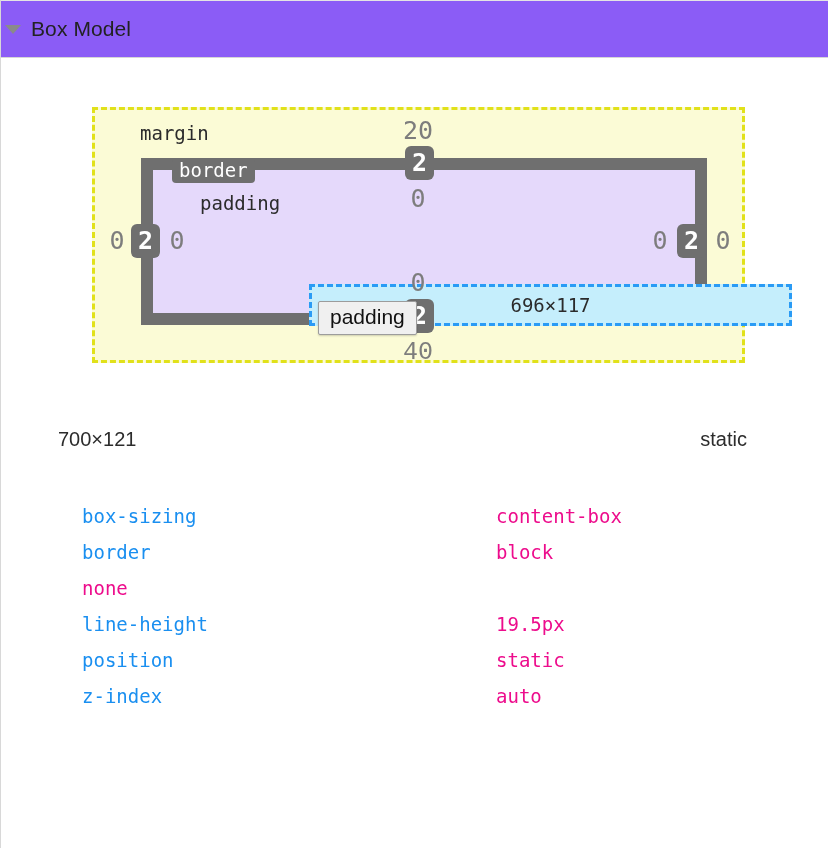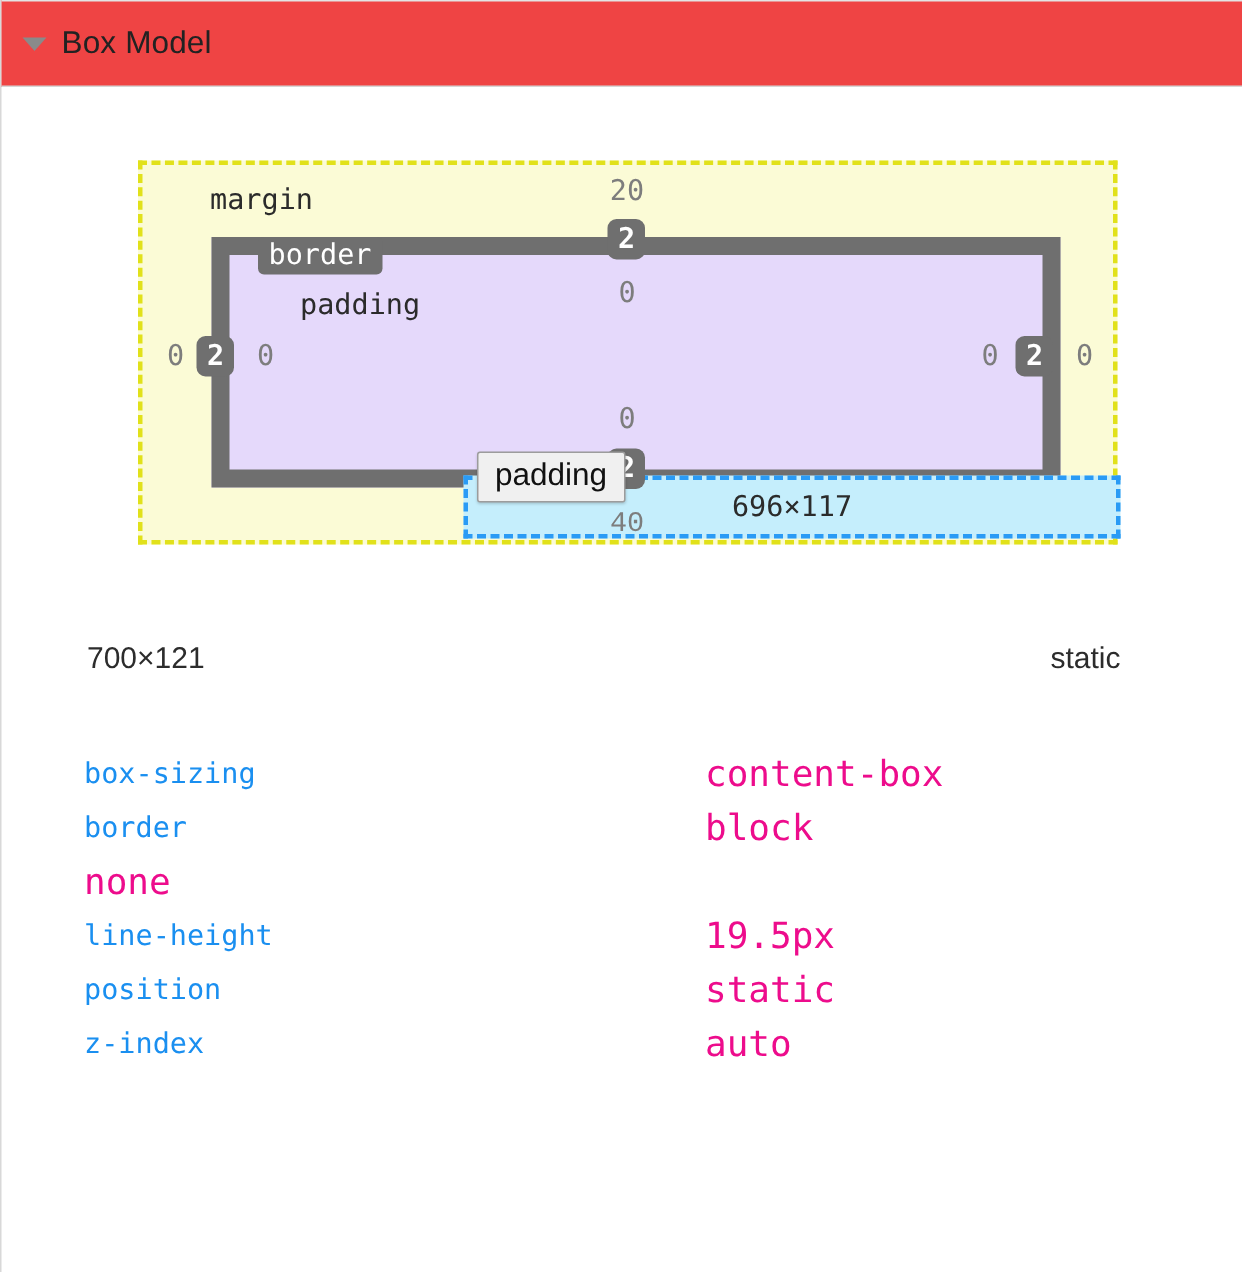--- a/index.html
+++ b/index.html
@@ -27,26 +27,26 @@
     background: #fff;
   }
 
   
   .header {
     position: absolute;
     left: 0; top: 0;
     width: 827px;
     height: 58px;
     box-sizing: border-box;
-    background: #ef4444;
+    background: #8b5cf6;
     border-bottom: 1px solid #d6d6d6;
     border-top: 1px solid #e4e4e4;
     display: flex;
     align-items: center;
-    padding-left: 14px;
+    padding-left: 4px;
   }
   .twisty {
     width: 0; height: 0;
     border-left: 8px solid transparent;
     border-right: 8px solid transparent;
     border-top: 9px solid #8a8a8a;
     margin-right: 10px;
     flex: none;
   }
   .header-title {
@@ -84,29 +84,28 @@
     height: 167px;
     box-sizing: border-box;
     border: 12px solid #6f6f6f;
     background: #e5d9fb;
   }
   
   .content-box {
     position: absolute;
     left: 156px;
     top: 114px;
-    width: 438px;
+    width: 483px;
     height: 42px;
     box-sizing: border-box;
     background: #c5eefc;
     border: 3px dashed #2a9bf5;
     display: flex;
     align-items: center;
     justify-content: center;
-    margin-top: 33px;
   }
   .content-dims {
     font-family: "DejaVu Sans Mono", monospace;
     font-size: 19px;
     color: #2b2b2b;
   }
 
   
   .region-label {
     position: absolute;
@@ -123,21 +122,21 @@
     background: #6f6f6f;
     border-radius: 4px;
     padding: 1px 7px 2px 7px;
   }
   .label-padding { left: 170px; top: 134px; }
 
   
   .num {
     position: absolute;
     font-family: "DejaVu Sans Mono", monospace;
-    font-size: 19px;
+    font-size: 25px;
     color: #7d7d7d;
     white-space: nowrap;
     text-align: center;
   }
   
   .num.badge {
     color: #ffffff;
     background: #6f6f6f;
     border-radius: 6px;
     font-weight: bold;
@@ -218,32 +217,32 @@
   .props-list {
     position: absolute;
     left: 0;
     top: 498px;
     width: 827px;
   }
   .prop-row {
     display: flex;
     align-items: center;
     height: 36px;
-    padding-left: 55px;
+    padding-left: 81px;
   }
   .prop-name {
     font-family: "DejaVu Sans Mono", monospace;
     font-size: 19px;
     color: #1a8ff0;
     width: 414px;
     flex: none;
   }
   .prop-value {
     font-family: "DejaVu Sans Mono", monospace;
-    font-size: 24px;
+    font-size: 19px;
     color: #ed0c8c;
   }
 </style>
 </head>
 <body>
 
 <div class="panel">
 
   <div class="header">
     <span class="twisty"></span>

